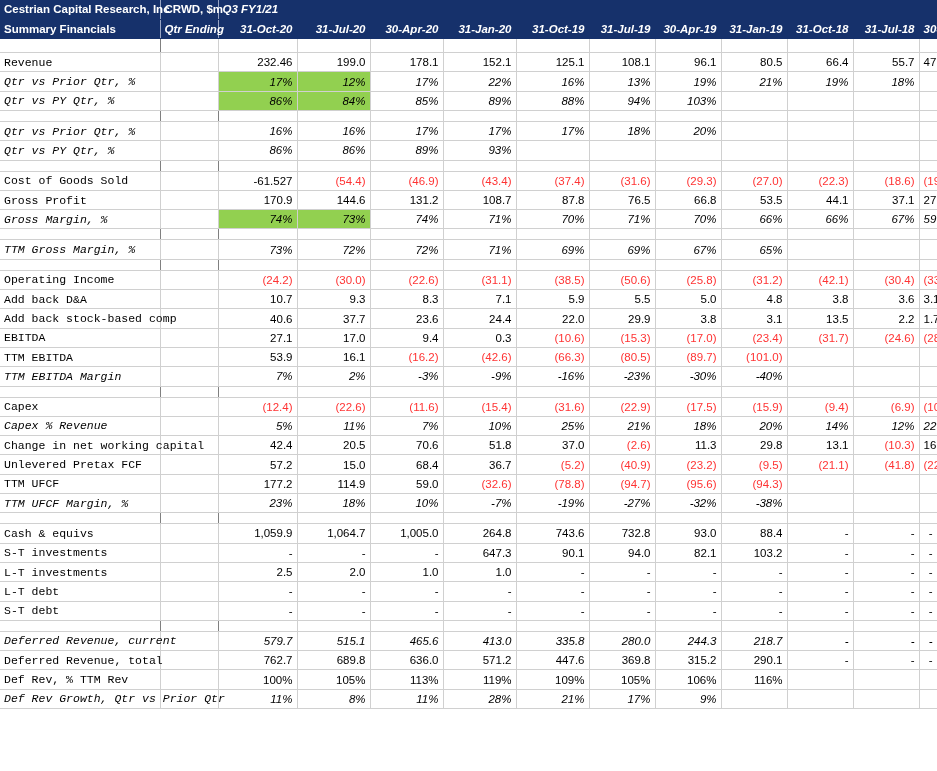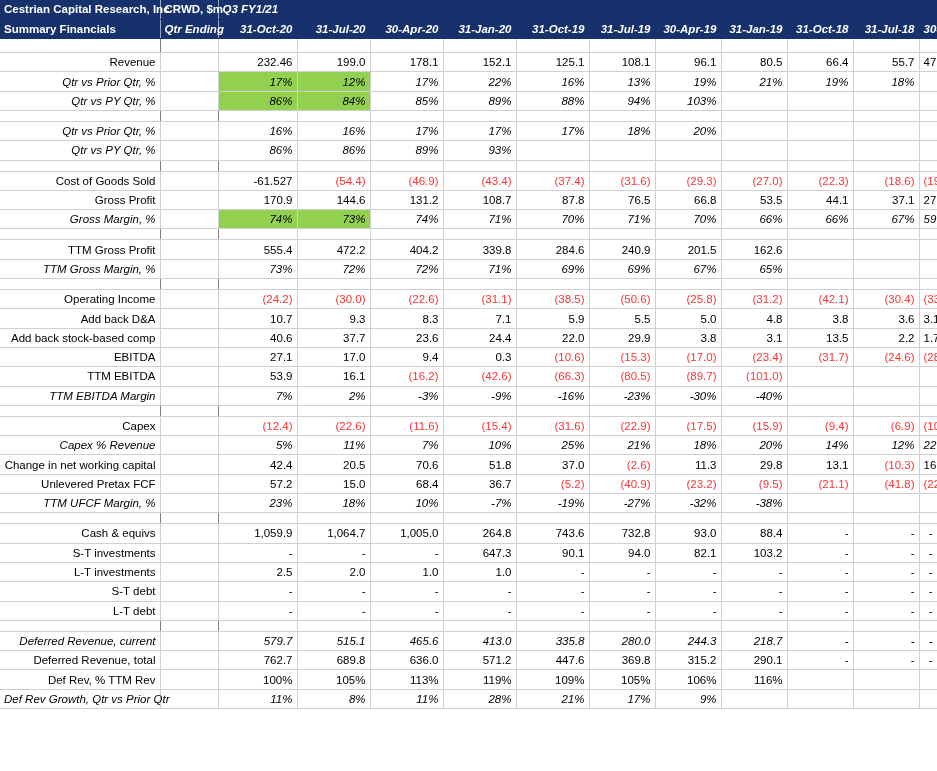--- a/index.html
+++ b/index.html
@@ -26,21 +26,21 @@
   tr.hdr td{
     background:#16316b;color:#ffffff;font-weight:bold;
     border-right:1px solid #16316b;border-bottom:1px solid #16316b;
     height:19.3px;
   }
   tr.hdr td.hsplit{border-right:1px solid #9aa6c4;}
   td.hlabel{text-align:left;padding-left:6px;}
   td.hnum{text-align:right;padding-right:7px;margin-left:16px;}
   .ital{font-style:italic;}
   
-  td.lbl{text-align:right;padding-left:6px;border-right:1px solid #808080;}
+  td.lbl{text-align:left;padding-left:6px;border-right:1px solid #808080;font-family:Liberation Mono, monospace;}
   td.lbl.ital{font-style:italic;}
   td.spacer{border-right:1px solid #808080;}
   td.num{text-align:right;padding-right:7px;}
   td.num.ital{font-style:italic;}
   td.neg{color:#ff3333;}
   td.green{background:#92d050;}
   td.dash{text-align:right;padding-right:11px;}
   
   tr.blankrow td{height:11px;}
   tr.blankrow td.lbl,tr.blankrow td.spacer{border-right:1px solid #808080;}
@@ -276,36 +276,20 @@
           <td class="num"></td>
           <td class="num"></td>
           <td class="num"></td>
           <td class="num"></td>
           <td class="num"></td>
           <td class="num"></td>
           <td class="num"></td>
           <td class="num"></td>
         </tr>
         <tr>
-          <td class="lbl">TTM Gross Profit</td>
-          <td class="spacer"></td>
-          <td class="num">555.4</td>
-          <td class="num">472.2</td>
-          <td class="num">404.2</td>
-          <td class="num">339.8</td>
-          <td class="num">284.6</td>
-          <td class="num">240.9</td>
-          <td class="num">201.5</td>
-          <td class="num">162.6</td>
-          <td class="num"></td>
-          <td class="num"></td>
-          <td class="num"></td>
-          <td class="num"></td>
-        </tr>
-        <tr>
           <td class="lbl ital">TTM Gross Margin, %</td>
           <td class="spacer"></td>
           <td class="num ital">73%</td>
           <td class="num ital">72%</td>
           <td class="num ital">72%</td>
           <td class="num ital">71%</td>
           <td class="num ital">69%</td>
           <td class="num ital">69%</td>
           <td class="num ital">67%</td>
           <td class="num ital">65%</td>
@@ -500,20 +484,36 @@
           <td class="num neg">(5.2)</td>
           <td class="num neg">(40.9)</td>
           <td class="num neg">(23.2)</td>
           <td class="num neg">(9.5)</td>
           <td class="num neg">(21.1)</td>
           <td class="num neg">(41.8)</td>
           <td class="num neg">(22.0)</td>
           <td class="num"></td>
         </tr>
         <tr>
+          <td class="lbl">TTM UFCF</td>
+          <td class="spacer"></td>
+          <td class="num">177.2</td>
+          <td class="num">114.9</td>
+          <td class="num">59.0</td>
+          <td class="num neg">(32.6)</td>
+          <td class="num neg">(78.8)</td>
+          <td class="num neg">(94.7)</td>
+          <td class="num neg">(95.6)</td>
+          <td class="num neg">(94.3)</td>
+          <td class="num"></td>
+          <td class="num"></td>
+          <td class="num"></td>
+          <td class="num"></td>
+        </tr>
+        <tr>
           <td class="lbl ital">TTM UFCF Margin, %</td>
           <td class="spacer"></td>
           <td class="num ital">23%</td>
           <td class="num ital">18%</td>
           <td class="num ital">10%</td>
           <td class="num ital">-7%</td>
           <td class="num ital">-19%</td>
           <td class="num ital">-27%</td>
           <td class="num ital">-32%</td>
           <td class="num ital">-38%</td>
@@ -580,37 +580,37 @@
           <td class="num dash">-</td>
           <td class="num dash">-</td>
           <td class="num dash">-</td>
           <td class="num dash">-</td>
           <td class="num dash">-</td>
           <td class="num dash">-</td>
           <td class="num dash">-</td>
           <td class="num"></td>
         </tr>
         <tr>
+          <td class="lbl">L-T debt</td>
+          <td class="spacer"></td>
+          <td class="num dash">-</td>
+          <td class="num dash">-</td>
+          <td class="num dash">-</td>
+          <td class="num dash">-</td>
+          <td class="num dash">-</td>
+          <td class="num dash">-</td>
+          <td class="num dash">-</td>
+          <td class="num dash">-</td>
+          <td class="num dash">-</td>
+          <td class="num dash">-</td>
+          <td class="num dash">-</td>
+          <td class="num"></td>
+        </tr>
+        <tr>
           <td class="lbl">S-T debt</td>
-          <td class="spacer"></td>
-          <td class="num dash">-</td>
-          <td class="num dash">-</td>
-          <td class="num dash">-</td>
-          <td class="num dash">-</td>
-          <td class="num dash">-</td>
-          <td class="num dash">-</td>
-          <td class="num dash">-</td>
-          <td class="num dash">-</td>
-          <td class="num dash">-</td>
-          <td class="num dash">-</td>
-          <td class="num dash">-</td>
-          <td class="num"></td>
-        </tr>
-        <tr>
-          <td class="lbl">L-T debt</td>
           <td class="spacer"></td>
           <td class="num dash">-</td>
           <td class="num dash">-</td>
           <td class="num dash">-</td>
           <td class="num dash">-</td>
           <td class="num dash">-</td>
           <td class="num dash">-</td>
           <td class="num dash">-</td>
           <td class="num dash">-</td>
           <td class="num dash">-</td>

